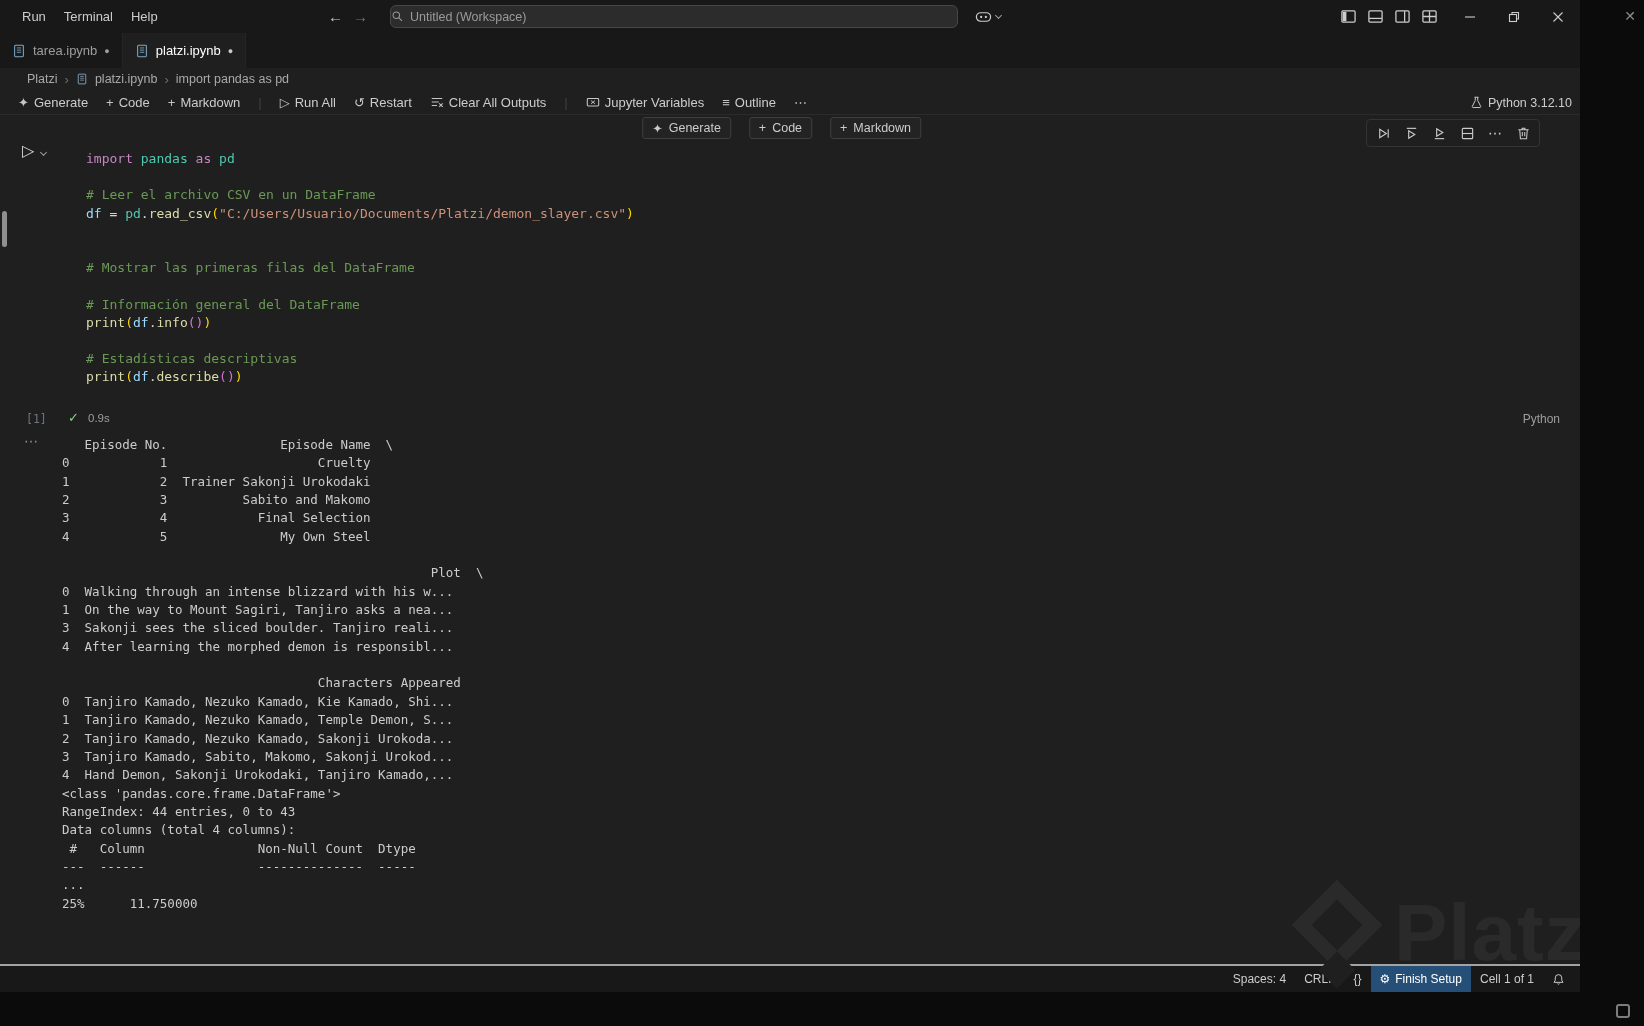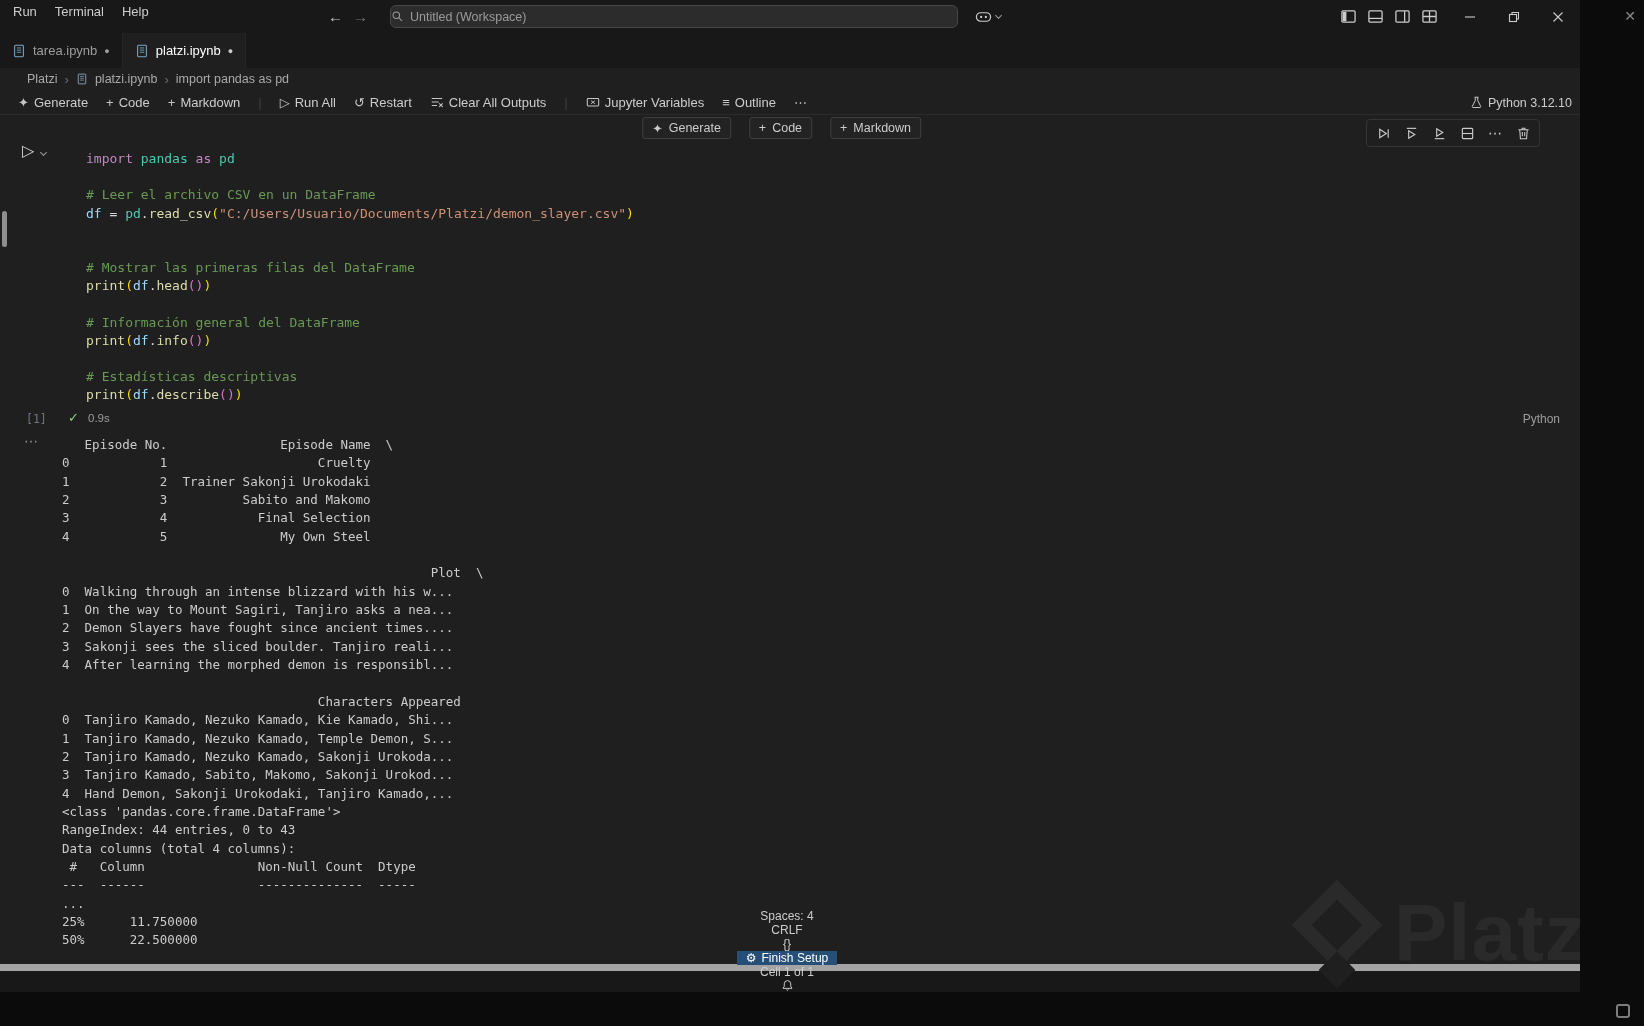--- a/index.html
+++ b/index.html
@@ -2,21 +2,21 @@
 <html><head>
 <meta charset="utf-8">
 <style>
   * { box-sizing: border-box; margin: 0; padding: 0; }
   html,body { width:1644px; height:1026px; overflow:hidden; background:#0b0b0b;
               font-family:"Liberation Sans", sans-serif; }
   .window { position:absolute; left:0; top:0; width:1580px; height:992px; background:#1f1f1f; overflow:hidden; }
 
   
   .titlebar { position:absolute; left:0; top:0; width:100%; height:33px; background:#181818; }
-  .menus { position:absolute; left:4px; top:0; height:33px; display:flex; }
+  .menus { position:absolute; left:13px; top:0; height:33px; display:flex; align-items:center; }
   .menu { color:#cccccc; font-size:13px; padding:4px 9px; border-radius:5px; cursor:default; }
   .nav-arrows { position:absolute; left:328px; top:0; height:33px; display:flex; align-items:center; gap:10px; }
   .nav-arrow { color:#cccccc; font-size:15px; }
   .nav-arrow.fwd { color:#767676; }
   .command-center { position:absolute; left:390px; top:5px; width:568px; height:23px; background:#2c2c2c;
                     border:1px solid #474747; border-radius:6px; display:flex; align-items:center; justify-content:flex-start;
                     gap:6px; color:#9b9b9b; font-size:12.5px; }
   .copilot { position:absolute; left:970px; top:5px; height:23px; display:flex; align-items:center; gap:4px; padding:0 5px; }
   .chev { width:5px; height:5px; border-right:1.3px solid #9d9d9d; border-bottom:1.3px solid #9d9d9d;
           transform:rotate(45deg); display:inline-block; margin-top:-3px; }
@@ -85,22 +85,22 @@
 
   .watermark { position:absolute; left:0; top:0; width:100%; height:100%; z-index:1; pointer-events:none; }
   .wm-logo { position:absolute; left:1305px; top:778px; width:64px; height:64px;
              border:14px solid rgba(255,255,255,0.05); transform:rotate(45deg); }
   .wm-notch { position:absolute; left:1324px; top:842px; width:26px; height:26px; background:#1f1f1f; transform:rotate(45deg); }
   .wm-text { position:absolute; left:1394px; top:772px; font-size:80px; font-weight:bold; color:rgba(255,255,255,0.05);
              letter-spacing:1px; }
 
   
   .statusbar { position:absolute; left:0; top:964px; width:100%; height:28px; background:#181818;
-               border-top:7px solid #a3a3a3; display:flex; align-items:center; justify-content:flex-end;
-               padding-right:6px; color:#cccccc; font-size:12px;flex-direction:column; }
+               border-top:2px solid #a3a3a3; display:flex; align-items:center; justify-content:flex-end;
+               padding-right:6px; color:#cccccc; font-size:12px; }
   .sb-item { padding:0 9px; height:100%; display:flex; align-items:center; gap:5px; }
   .sb-finish { background:#264f78; color:#ffffff; }
 
   
   .bg-close { position:absolute; right:8px; top:8px; color:#8a8a8a; font-size:14px; }
   .bg-task { position:absolute; right:14px; bottom:8px; width:14px; height:14px; border:2px solid #7d7d7d; border-radius:3px; }
 
   svg { display:block; }
 </style>
 </head>
@@ -353,21 +353,20 @@
     <div class="left-indicator"></div>
 
     <div class="code" id="code-lines">
         <div class="code-line"><span class="tk-kw">import </span><span class="tk-mod">pandas</span><span class="tk-kw"> as </span><span class="tk-mod">pd</span></div>
         <div class="code-line"> </div>
         <div class="code-line"><span class="tk-com"># Leer el archivo CSV en un DataFrame</span></div>
         <div class="code-line"><span class="tk-var">df</span><span class="tk-pun"> = </span><span class="tk-mod">pd</span><span class="tk-pun">.</span><span class="tk-fn">read_csv</span><span class="tk-b1">(</span><span class="tk-str">"C:/Users/Usuario/Documents/Platzi/demon_slayer.csv"</span><span class="tk-b1">)</span></div>
         <div class="code-line"> </div>
         <div class="code-line"> </div>
         <div class="code-line"><span class="tk-com"># Mostrar las primeras filas del DataFrame</span></div>
-        <div class="code-line"><span class="tk-fn">print</span><span class="tk-b1">(</span><span class="tk-var">df</span><span class="tk-pun">.</span><span class="tk-fn">head</span><span class="tk-b2">(</span><span class="tk-b2">)</span><span class="tk-b1">)</span></div>
         <div class="code-line"> </div>
         <div class="code-line"><span class="tk-com"># Información general del DataFrame</span></div>
         <div class="code-line"><span class="tk-fn">print</span><span class="tk-b1">(</span><span class="tk-var">df</span><span class="tk-pun">.</span><span class="tk-fn">info</span><span class="tk-b2">(</span><span class="tk-b2">)</span><span class="tk-b1">)</span></div>
         <div class="code-line"> </div>
         <div class="code-line"><span class="tk-com"># Estadísticas descriptivas</span></div>
         <div class="code-line"><span class="tk-fn">print</span><span class="tk-b1">(</span><span class="tk-var">df</span><span class="tk-pun">.</span><span class="tk-fn">describe</span><span class="tk-b2">(</span><span class="tk-b2">)</span><span class="tk-b1">)</span></div>
       </div>
 
     <div class="exec-row">
       <span class="exec-count">[1]</span>
@@ -381,38 +380,36 @@
         <div class="out-line">   Episode No.               Episode Name  \</div>
         <div class="out-line">0            1                    Cruelty</div>
         <div class="out-line">1            2  Trainer Sakonji Urokodaki</div>
         <div class="out-line">2            3          Sabito and Makomo</div>
         <div class="out-line">3            4            Final Selection</div>
         <div class="out-line">4            5               My Own Steel</div>
         <div class="out-line"> </div>
         <div class="out-line">                                                 Plot  \</div>
         <div class="out-line">0  Walking through an intense blizzard with his w...</div>
         <div class="out-line">1  On the way to Mount Sagiri, Tanjiro asks a nea...</div>
-        <div class="out-line">2  Demon Slayers have fought since ancient times....</div>
         <div class="out-line">3  Sakonji sees the sliced boulder. Tanjiro reali...</div>
         <div class="out-line">4  After learning the morphed demon is responsibl...</div>
         <div class="out-line"> </div>
         <div class="out-line">                                  Characters Appeared</div>
         <div class="out-line">0  Tanjiro Kamado, Nezuko Kamado, Kie Kamado, Shi...</div>
         <div class="out-line">1  Tanjiro Kamado, Nezuko Kamado, Temple Demon, S...</div>
         <div class="out-line">2  Tanjiro Kamado, Nezuko Kamado, Sakonji Urokoda...</div>
         <div class="out-line">3  Tanjiro Kamado, Sabito, Makomo, Sakonji Urokod...</div>
         <div class="out-line">4  Hand Demon, Sakonji Urokodaki, Tanjiro Kamado,...</div>
         <div class="out-line">&lt;class 'pandas.core.frame.DataFrame'&gt;</div>
         <div class="out-line">RangeIndex: 44 entries, 0 to 43</div>
         <div class="out-line">Data columns (total 4 columns):</div>
         <div class="out-line"> #   Column               Non-Null Count  Dtype</div>
         <div class="out-line">---  ------               --------------  -----</div>
         <div class="out-line">...</div>
         <div class="out-line">25%      11.750000</div>
-        <div class="out-line">50%      22.500000</div>
       </div>
   </div>
 
   <div class="statusbar">
     <span class="sb-item">Spaces: 4</span>
     <span class="sb-item">CRLF</span>
     <span class="sb-item">{}</span>
     <span class="sb-item sb-finish">
       <span>⚙</span>
       <span>Finish Setup</span>

